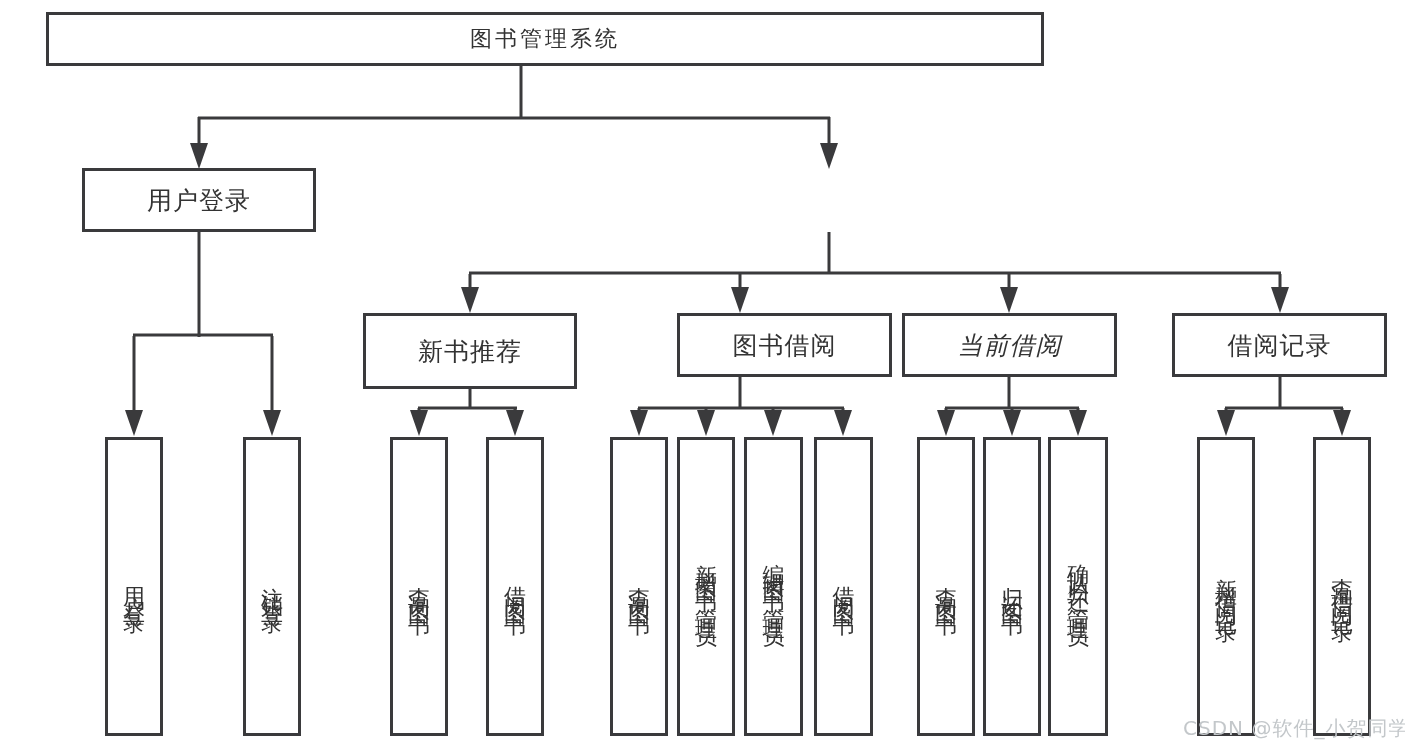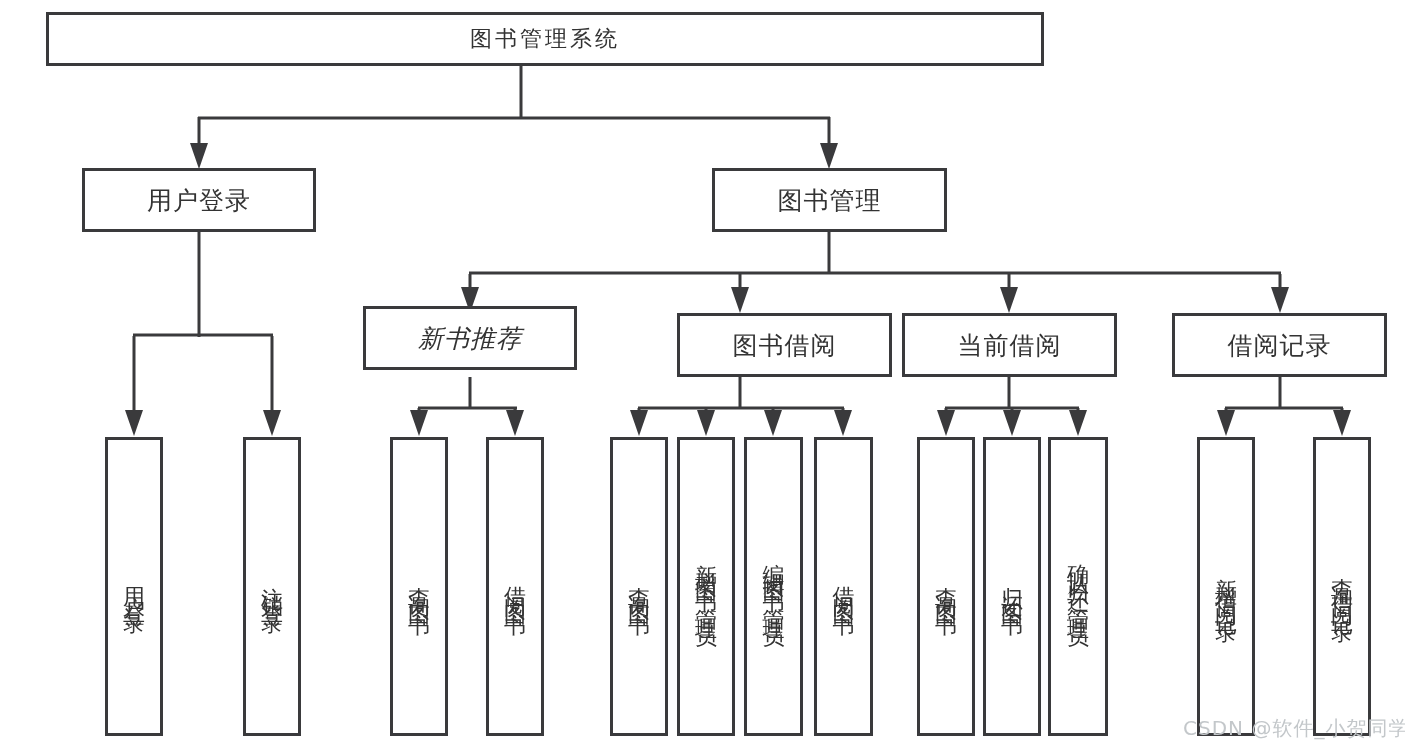--- a/index.html
+++ b/index.html
@@ -102,25 +102,24 @@
       <polygon points="1003,410 1021,410 1012,436"></polygon>
       <polygon points="1069,410 1087,410 1078,436"></polygon>
       <polygon points="1217,410 1235,410 1226,436"></polygon>
       <polygon points="1333,410 1351,410 1342,436"></polygon>
     </g>
   </svg>
 
   <div class="box h root" style="left:22px; top:12px; width:998px; height:54px;margin-left:24px;">图书管理系统</div>
 
   <div class="box h" style="left:82px; top:168px; width:234px; height:64px;">用户登录</div>
-  <div class="box h" style="left:712px; top:168px; width:235px; height:64px;">图书管理</div>
 
-  <div class="box h" style="left:363px; top:306px; width:214px; height:64px;font-style:italic;">新书推荐</div>
+  <div class="box h" style="left:363px; top:313px; width:214px; height:76px;">新书推荐</div>
   <div class="box h" style="left:633px; top:313px; width:215px; height:64px;margin-left:44px;">图书借阅</div>
-  <div class="box h" style="left:902px; top:313px; width:215px; height:64px;">当前借阅</div>
+  <div class="box h" style="left:902px; top:313px; width:215px; height:64px;font-style:italic;">当前借阅</div>
   <div class="box h" style="left:1172px; top:313px; width:215px; height:64px;">借阅记录</div>
 
   <div class="box v" style="left:105px; top:437px; width:58px; height:299px;">用户登录</div>
   <div class="box v" style="left:243px; top:437px; width:58px; height:299px;">注销登录</div>
 
   <div class="box v" style="left:390px; top:437px; width:58px; height:299px;">查询图书</div>
   <div class="box v" style="left:486px; top:437px; width:58px; height:299px;">借阅图书</div>
 
   <div class="box v" style="left:610px; top:437px; width:58px; height:299px;">查询图书</div>
   <div class="box v" style="left:677px; top:437px; width:58px; height:299px;">新增图书（管理员）</div>

